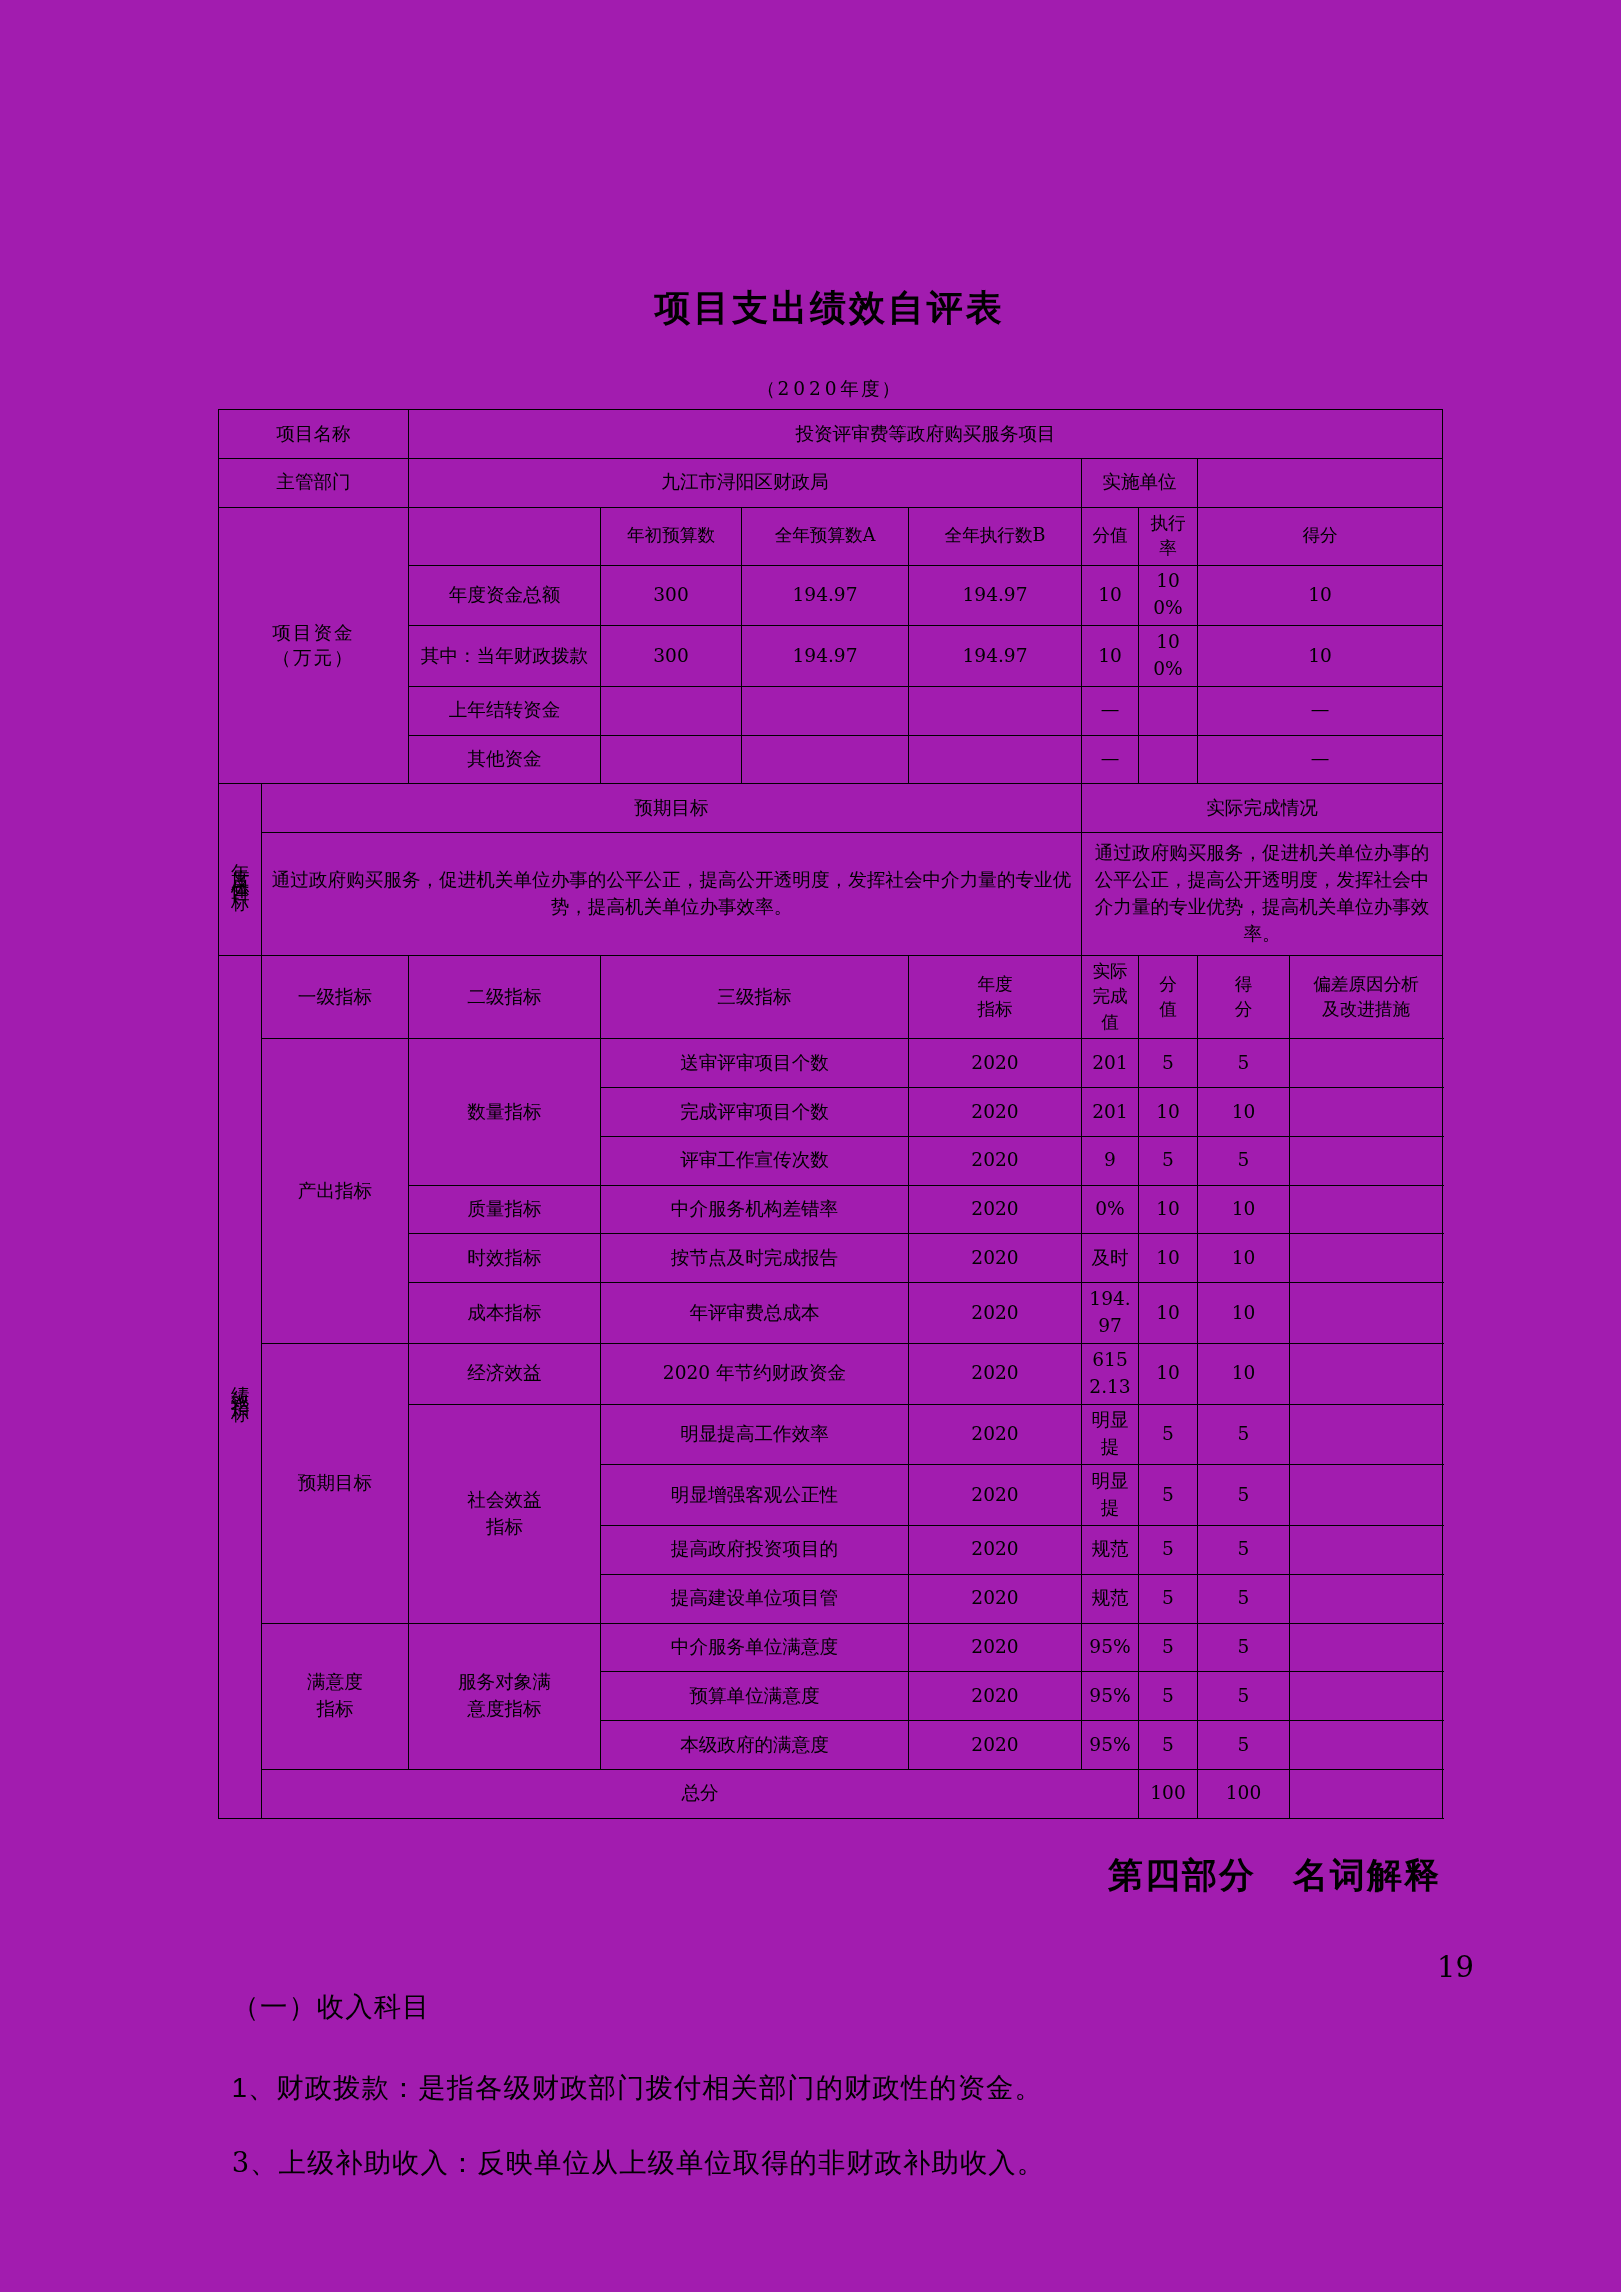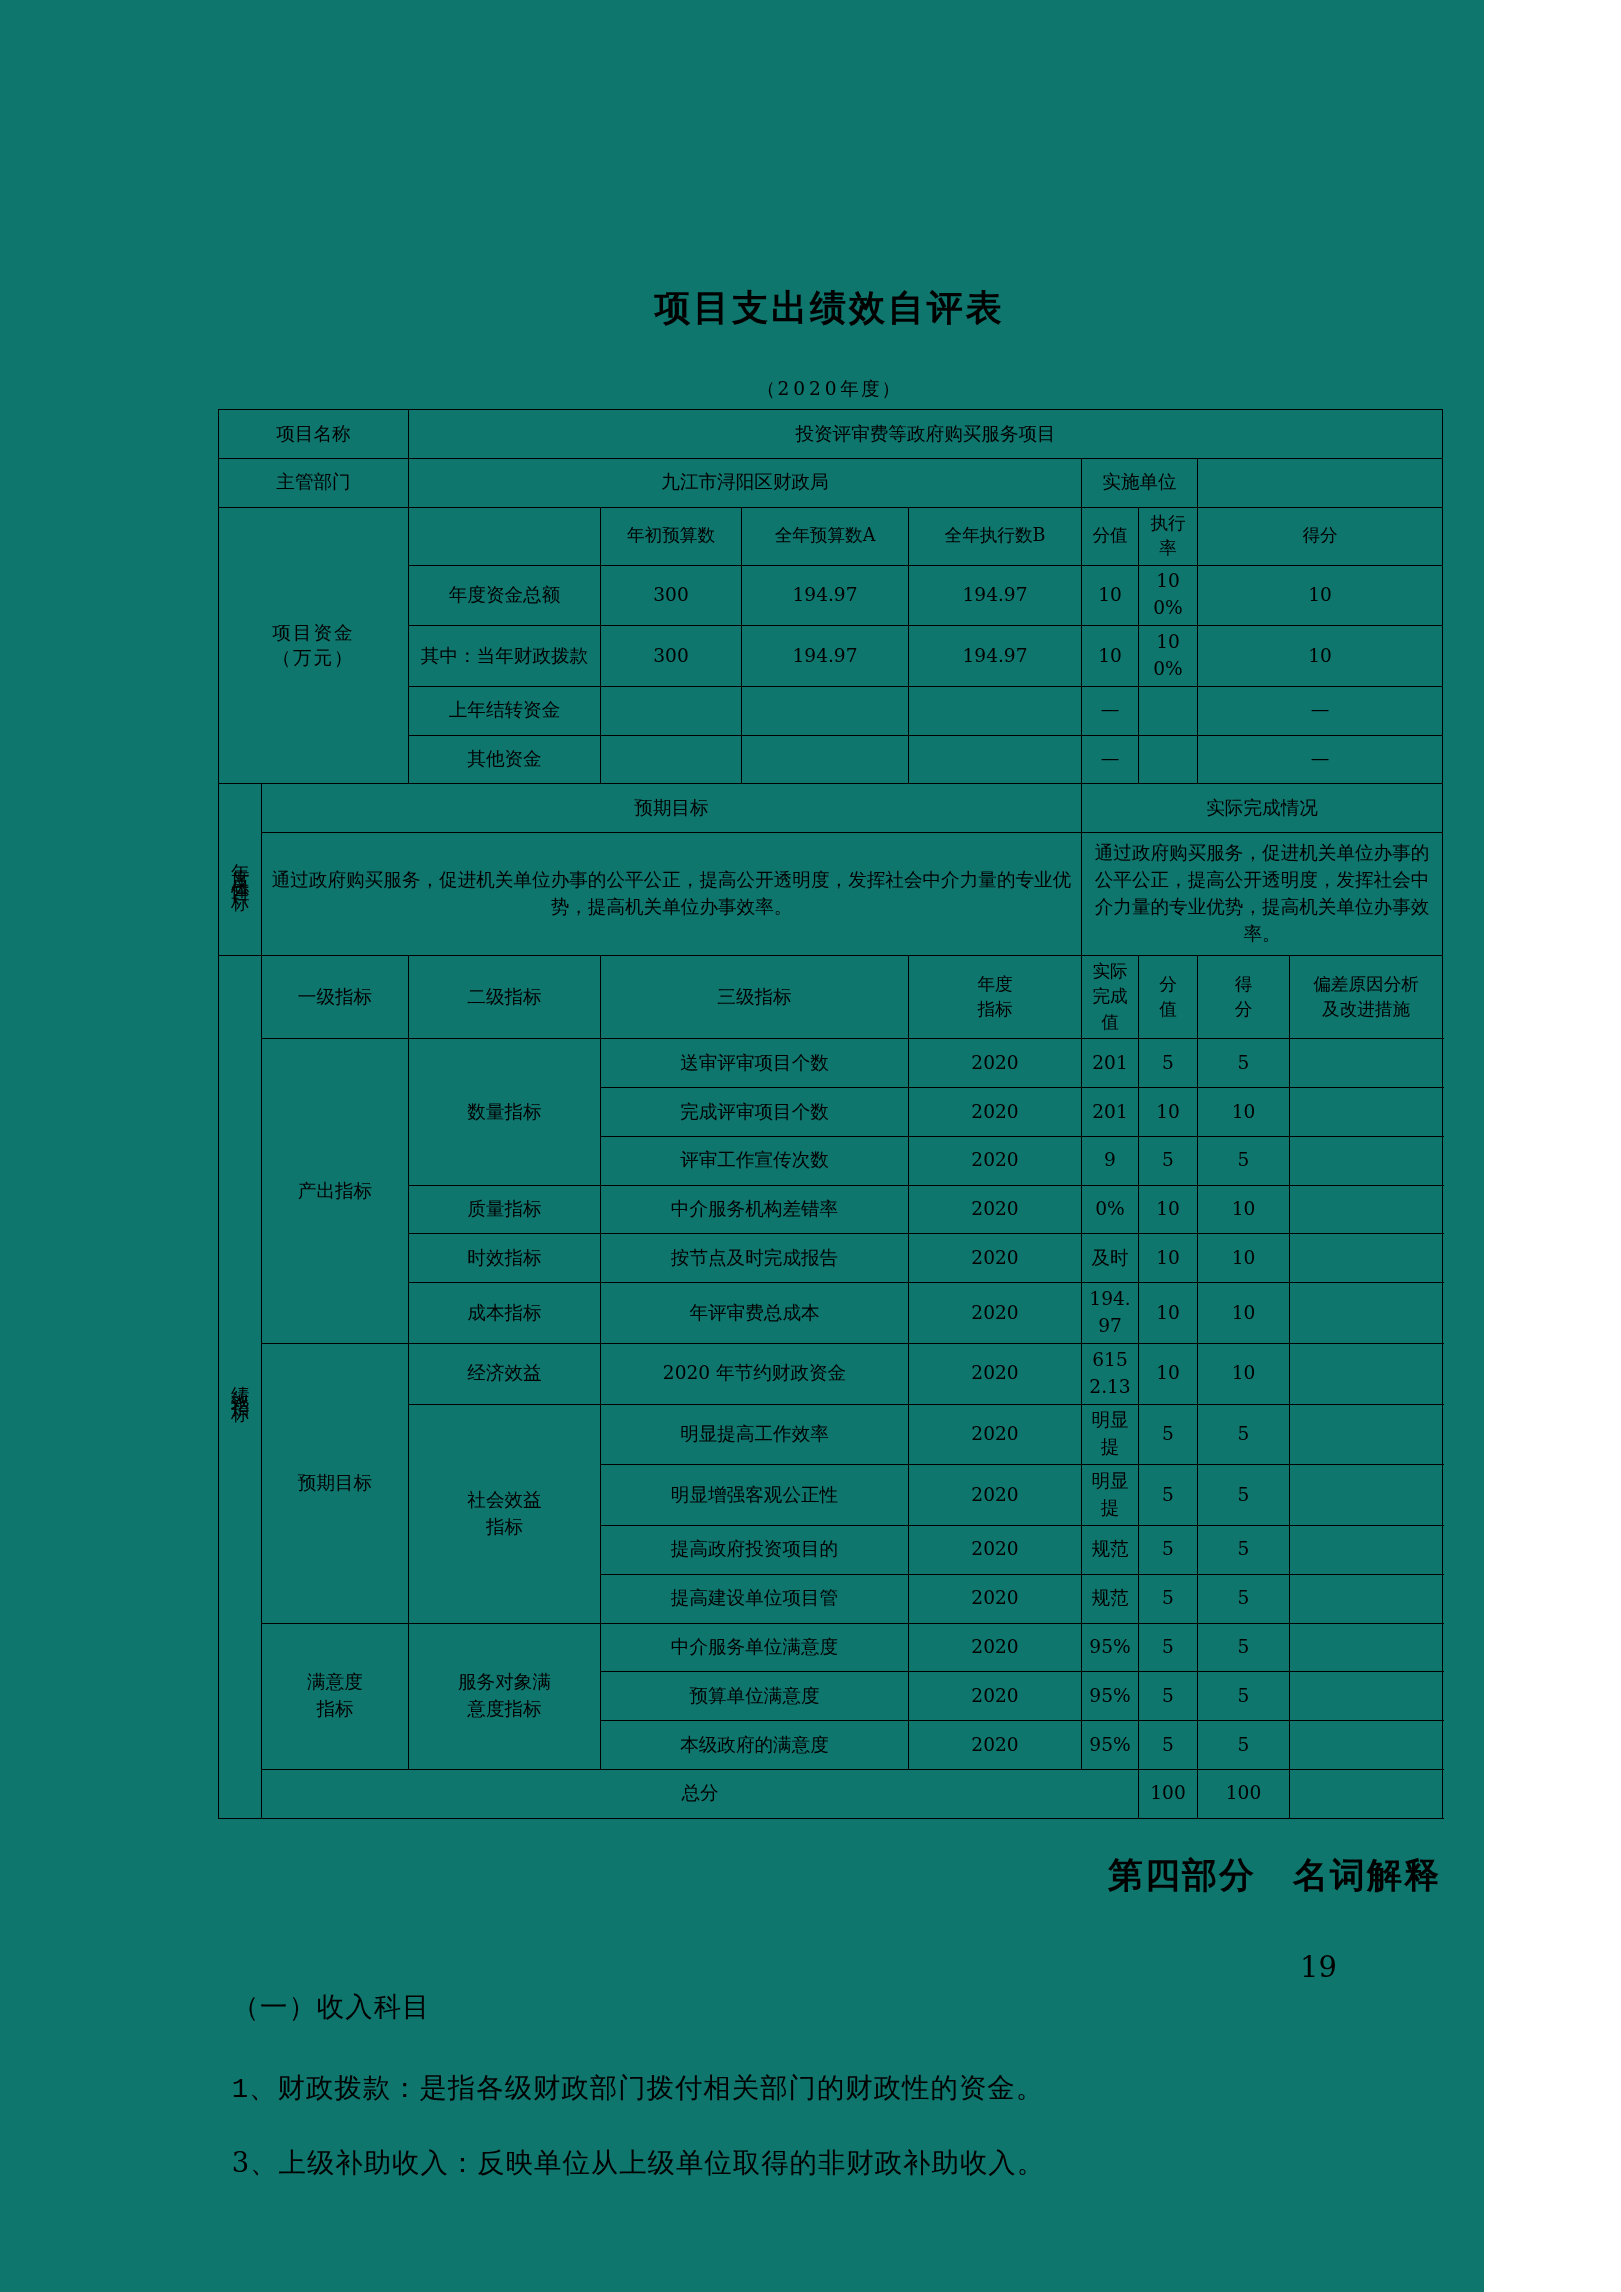--- a/index.html
+++ b/index.html
@@ -6,23 +6,23 @@
     margin: 0;
     padding: 0;
     background: #ffffff;
   }
   body {
     font-family: "DejaVu Sans", "Liberation Sans", sans-serif;
     color: #000000;
   }
   .page {
     position: relative;
-    width: 1484px;
+    width: 1621px;
     height: 2293px;
-    background: #0f766e;
+    background: #a21caf;
     box-sizing: border-box;
     padding: 0;
     overflow: hidden;
   }
   .content {
     position: absolute;
     left: 218px;
     top: 0;
     width: 1223px;
   }
@@ -370,21 +370,21 @@
           <td colspan="2" class="tall"></td>
         </tr>
 
       </tbody>
     </table>
 
     <div style="text-align:right; font-family:'DejaVu Serif','Liberation Serif',serif; font-weight:bold; font-size:35px; letter-spacing:2px; margin-top:33px;">第四部分　名词解释</div>
 
     <div style="font-family:'DejaVu Serif','Liberation Serif',serif; font-size:27.4px; letter-spacing:1px; margin-top:90px; padding-left:13.7px;">（一）收入科目</div>
 
-    <div style="font-family:Liberation Mono, monospace; font-size:27.4px; letter-spacing:1px; margin-top:45px; padding-left:13.7px;">1、财政拨款：是指各级财政部门拨付相关部门的财政性的资金。</div>
+    <div style="font-family:Liberation Sans, sans-serif; font-size:27.4px; letter-spacing:1px; margin-top:45px; padding-left:13.7px;">1、财政拨款：是指各级财政部门拨付相关部门的财政性的资金。</div>
     <div style="font-family:'DejaVu Serif','Liberation Serif',serif; font-size:27.4px; letter-spacing:1px; margin-top:39px; padding-left:13.7px;">3、上级补助收入：反映单位从上级单位取得的非财政补助收入。</div>
 
   </div>
 
   <div style="position:absolute; right:147px; top:1950px; font-family:'DejaVu Serif','Liberation Serif',serif; font-size:29px;">19</div>
 
 </div>
 
 
 </body></html>

